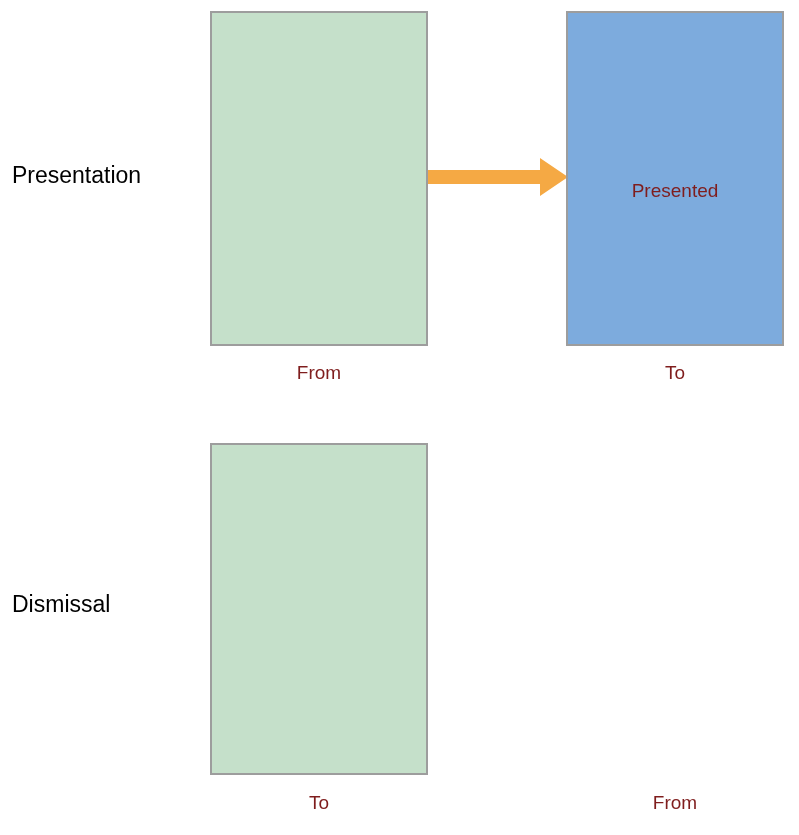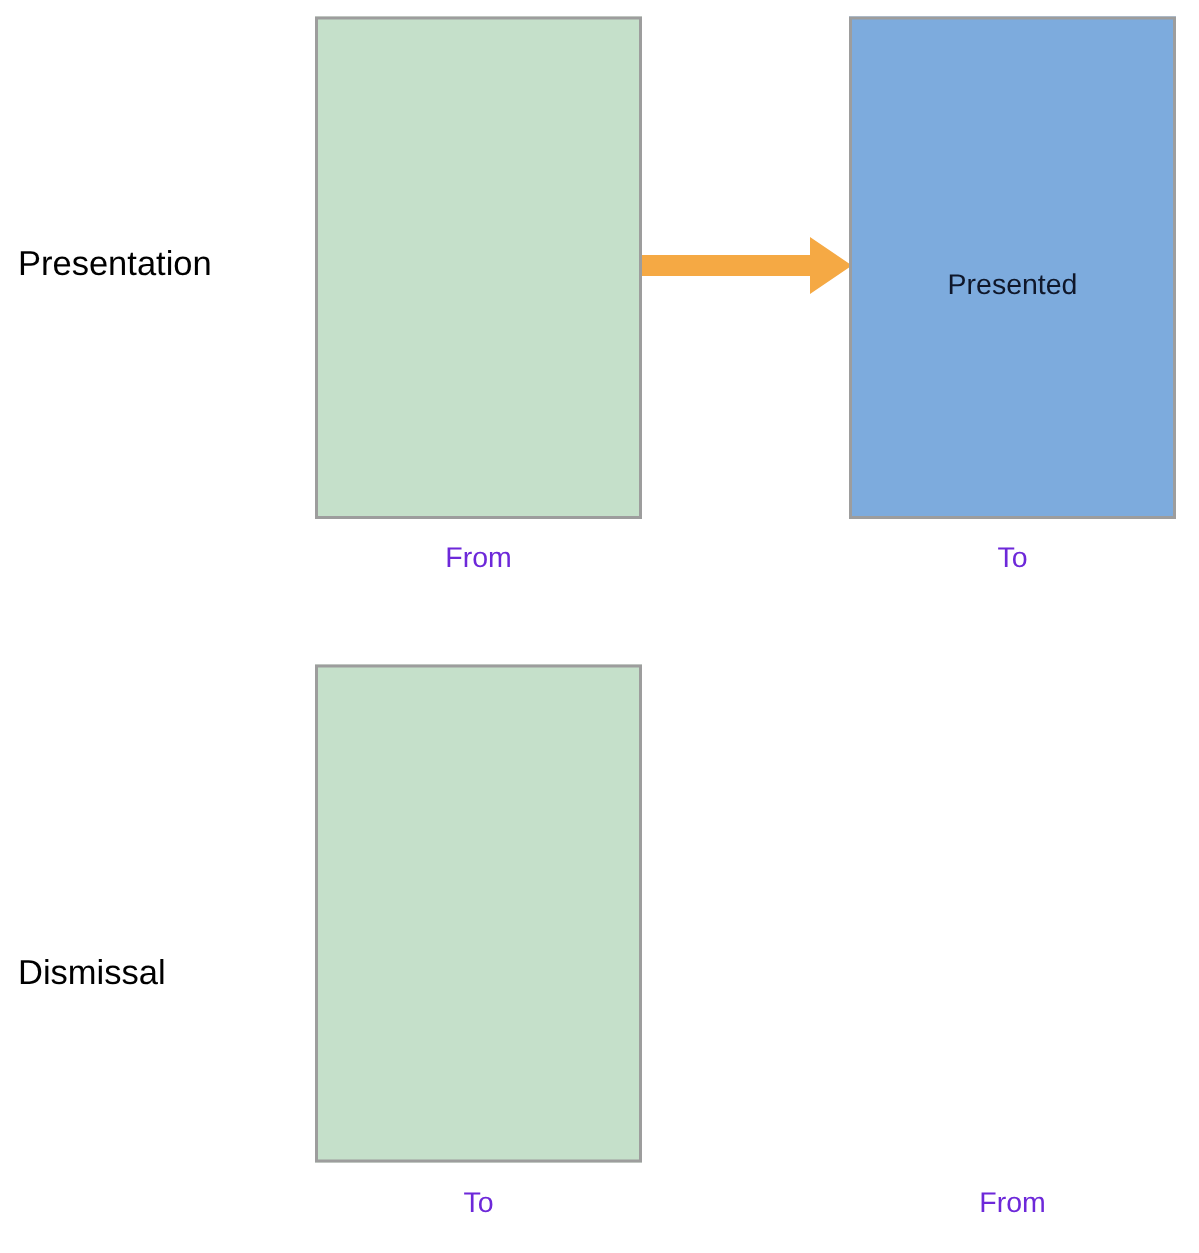--- a/index.html
+++ b/index.html
@@ -33,55 +33,55 @@
   
   .row-label {
     position: absolute;
     left: 12px;
     font-size: 23px;
     line-height: 19px;
     color: #000000;
     white-space: nowrap;
   }
   .row-presentation .row-label { top: 166px; }
-  .row-dismissal    .row-label { top: 175px; margin-top: 44px; }
+  .row-dismissal    .row-label { top: 175px; }
 
   
   .box {
     position: absolute;
     box-sizing: border-box;
     border: 2px solid #9d9d9d;
     display: flex;
     align-items: center;
     justify-content: center;
   }
   .box-green { background: #c5e0ca; }
   .box-blue  { background: #7dabdd; }
 
   .box-label {
     font-size: 19px;
     line-height: 19px;
-    color: #0f172a;
+    color: #7f1d1d;
     white-space: nowrap;
     margin-top: 24px;
   }
 
   
   .box-p-from { left: 210px; top: 11px;  width: 218px; height: 335px; }
   .box-p-to   { left: 566px; top: 11px;  width: 218px; height: 335px; }
   
   .box-d-to   { left: 210px; top: 23px;  width: 218px; height: 332px; }
   .box-d-from { left: 566px; top: 23px;  width: 218px; height: 332px; }
 
   
   .caption {
     position: absolute;
     font-size: 19px;
     line-height: 19px;
-    color: #6d28d9;
+    color: #7f1d1d;
     text-align: center;
     white-space: nowrap;
   }
   .cap-p-left  { left: 210px; top: 363px; width: 218px; }
   .cap-p-right { left: 566px; top: 363px; width: 218px; }
   .cap-d-left  { left: 210px; top: 373px; width: 218px; }
   .cap-d-right { left: 566px; top: 373px; width: 218px; }
 
   
   .arrow {

